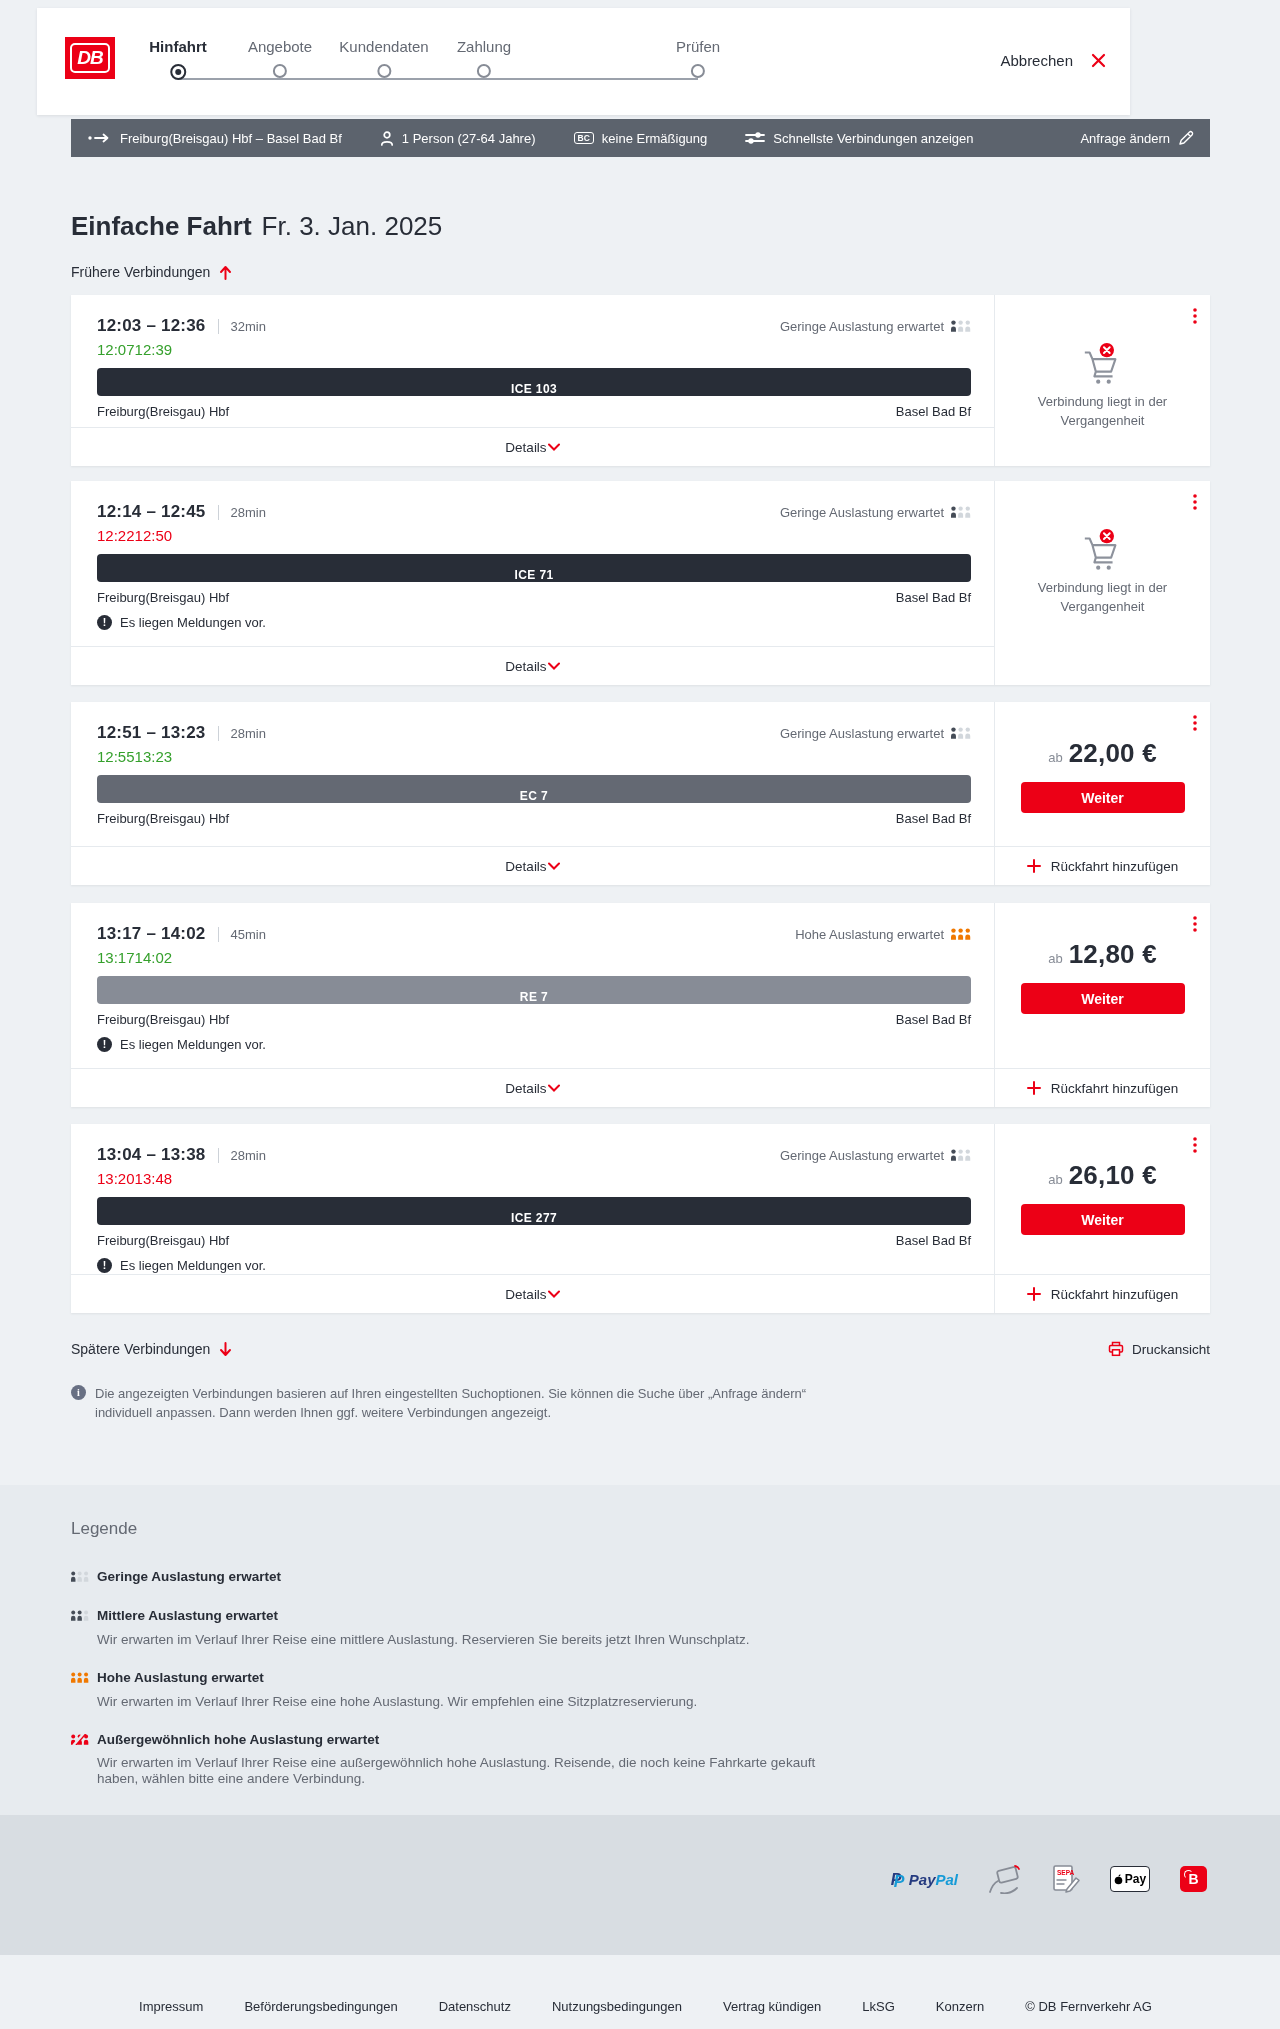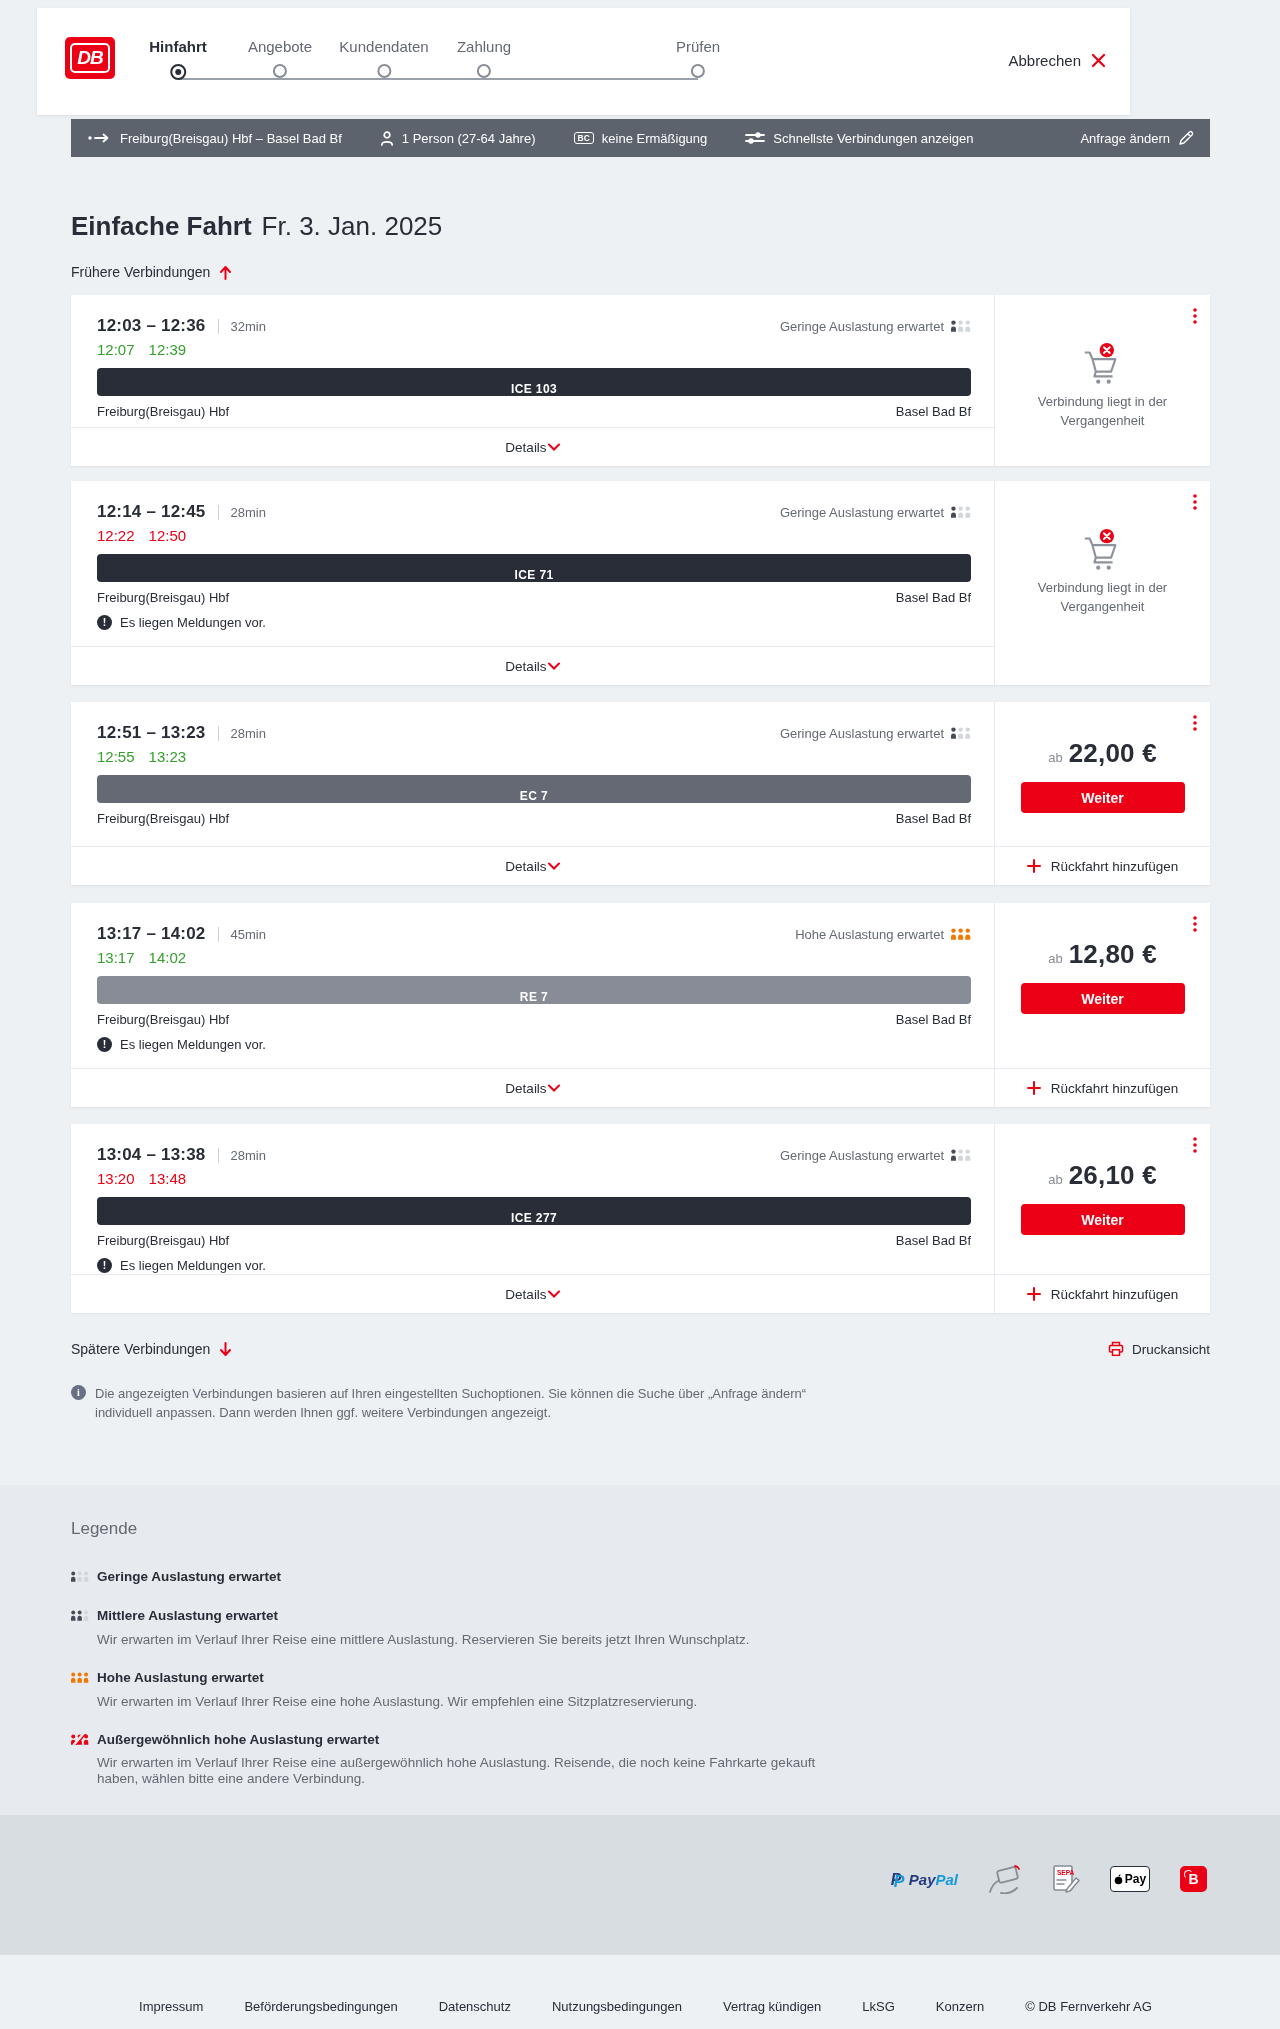--- a/index.html
+++ b/index.html
@@ -3,33 +3,33 @@
 <meta charset="utf-8">
 <style>
   * { margin:0; padding:0; box-sizing:border-box; }
   body { font-family:"Liberation Sans","DejaVu Sans",sans-serif; background:#eef1f4; }
   .page { position:relative; width:1280px; height:2029px; background:#eef1f4; overflow:hidden; }
 
   
   .topbar { position:relative; margin:8px 0 0 37px; width:1093px; height:107px; background:#fff;
             box-shadow:0 1px 3px rgba(40,45,55,.10); }
   .db-logo { position:absolute; left:28px; top:29px; width:50px; height:42px; background:#ec0016;
-             border-radius:5px; display:flex; align-items:center; justify-content:center; }
+             border-radius:0; display:flex; align-items:center; justify-content:center; }
   .db-logo-inner { width:40px; height:30px; border:2.5px solid #fff; border-radius:5px;
              display:flex; align-items:center; justify-content:center;
              color:#fff; font-weight:700; font-style:italic; font-size:19px; letter-spacing:-1px; }
   .steps-line { position:absolute; left:141px; top:70px; width:520px; height:2px; background:#9ba1ab; }
   .step { position:absolute; top:30px; transform:translateX(-50%); display:flex; flex-direction:column;
           align-items:center; }
   .step-label { font-size:15px; color:#646973; margin-bottom:9px; white-space:nowrap; }
   .step.active .step-label { color:#282d37; font-weight:700; }
   .dot { width:14px; height:14px; border-radius:50%; background:#fff; border:2px solid #878c96; }
   .step.active .dot { width:16px; height:16px; border-color:#282d37; display:flex; align-items:center; justify-content:center; }
   .dot-core { width:6px; height:6px; border-radius:50%; background:#282d37; }
-  .cancel { position:absolute; right:24px; top:44px; display:flex; align-items:center; gap:10px;
+  .cancel { position:absolute; right:24px; top:44px; display:flex; align-items:center; gap:18px;
             font-size:15px; color:#282d37; cursor:pointer; }
 
   
   .searchbar { margin:4px 0 0 71px; width:1139px; height:38px; background:#5c636d; color:#fff;
                display:flex; align-items:center; padding:0 16px 0 17px; font-size:13px; }
   .sb-group { display:flex; align-items:center; gap:8px; margin-right:38px; white-space:nowrap; }
   .sb-change { margin-left:auto; margin-right:0; cursor:pointer; }
   .bc-badge { border:1.5px solid #fff; border-radius:3px; font-size:8.5px; font-weight:700;
               padding:1px 3px; line-height:1; }
 
@@ -50,21 +50,21 @@
   .times { font-size:17px; font-weight:700; color:#282d37; letter-spacing:.2px; }
   .vsep { width:1px; height:15px; background:#cdd2d8; margin:0 11px 0 13px; }
   .dur { font-size:13px; color:#646973; }
   .occ { margin-left:auto; display:flex; align-items:center; gap:7px; }
   .occ-label { font-size:13px; color:#646973; }
   .occ-icon .pp1,.occ-icon .pp2,.occ-icon .pp3 { fill:#d2d7dc; }
   .occ-low .pp1 { fill:#454c57; }
   .occ-mid .pp1,.occ-mid .pp2 { fill:#454c57; }
   .occ-high .pp1,.occ-high .pp2,.occ-high .pp3 { fill:#f07800; }
   .occ-xhigh .pp1,.occ-xhigh .pp2,.occ-xhigh .pp3 { fill:#ec0016; }
-  .row2 { margin-top:4px; height:18px; display:flex; gap:14px; font-size:15px; }
+  .row2 { margin-top:4px; height:18px; display:flex; font-size:15px; }
   .rt-green { color:#35a02c; }
   .rt-red { color:#ec0016; }
   .trainbar { margin-top:9px; height:28px; border-radius:4px; display:flex; align-items:flex-end;
               justify-content:center; color:#fff; font-size:12px; font-weight:700; letter-spacing:.4px; }
   .tb-ice { background:#282d37; } .tb-ec { background:#646973; } .tb-re { background:#878c96; }
   .stations { margin-top:8px; height:16px; display:flex; justify-content:space-between;
               font-size:13px; color:#282d37; }
   .meldung { margin-top:8px; height:16px; display:flex; align-items:center; gap:8px;
              font-size:13px; color:#282d37; }
   .excl { width:15px; height:15px; border-radius:50%; background:#282d37; color:#fff; font-size:10.5px;

